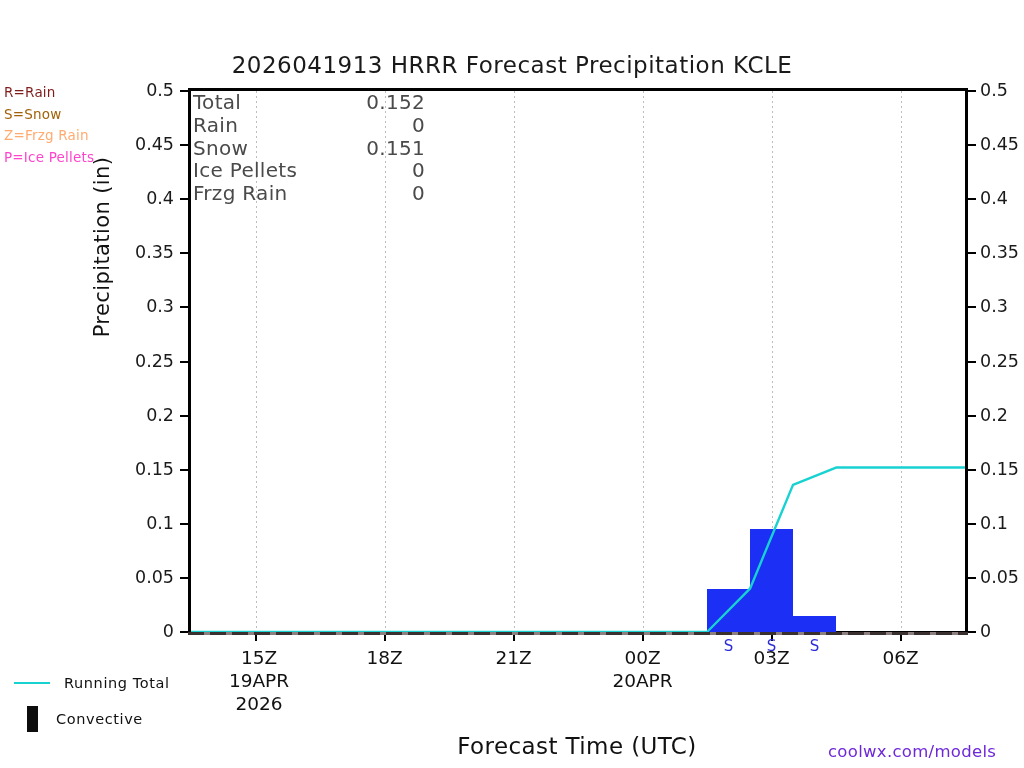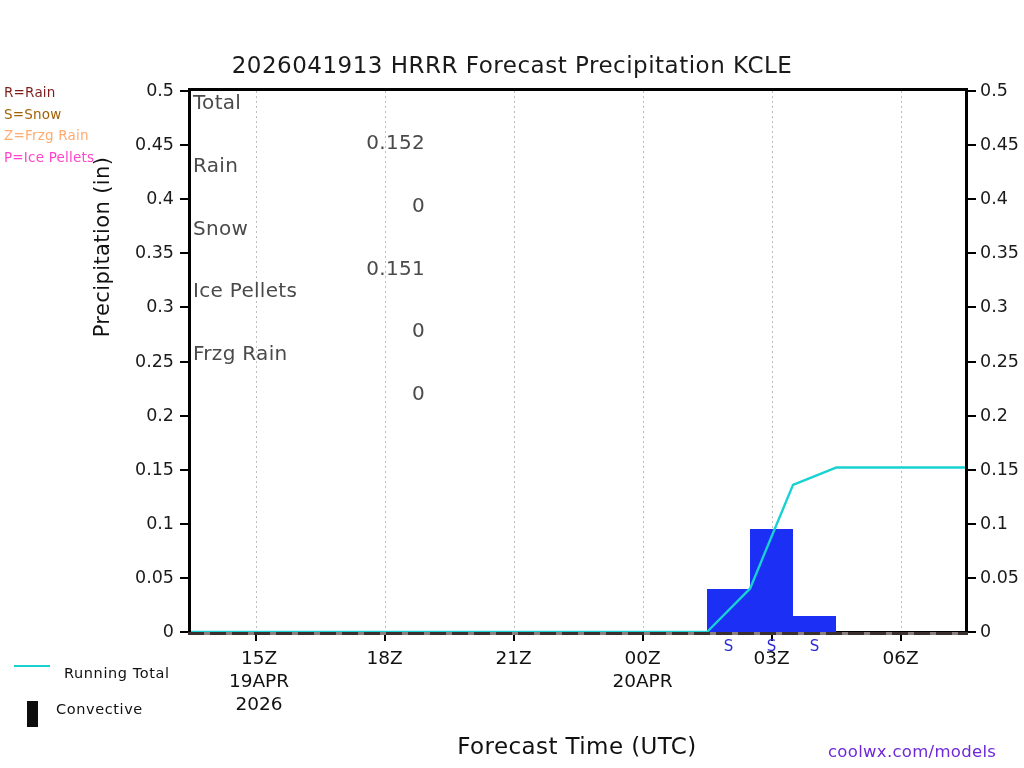--- a/index.html
+++ b/index.html
@@ -185,41 +185,41 @@
     margin-left: 4px;
     color: #444;
   }
   #totals-box .row {
     display: flex;
     justify-content: space-between;
     line-height: 22.8px;
     padding-left: 2px;
     width: 232px;
   }
-  #totals-box .row .v { text-align: right; margin-top: 40px; }
+  #totals-box .row .v { text-align: right; }
   #totals-box-bar {
     position: absolute;
     left: 188px;
     top: 88px;
     width: 3px;
     height: 155px;
     background: #000;
   }
 
   
   #legend {
     position: absolute;
     left: 10px;
     top: 665px;
     font-size: 14px;
     color: #111;
   }
   #legend .lg-row {
     display: flex;
-    align-items: flex-start;
+    align-items: center;
     height: 36px;
   }
   #legend .swatch-line {
     width: 36px; height: 0;
     border-top: 2px solid #18d2d2;
     margin-right: 14px;
     margin-left: 4px;
   }
   #legend .swatch-bar {
     width: 11px; height: 26px;

